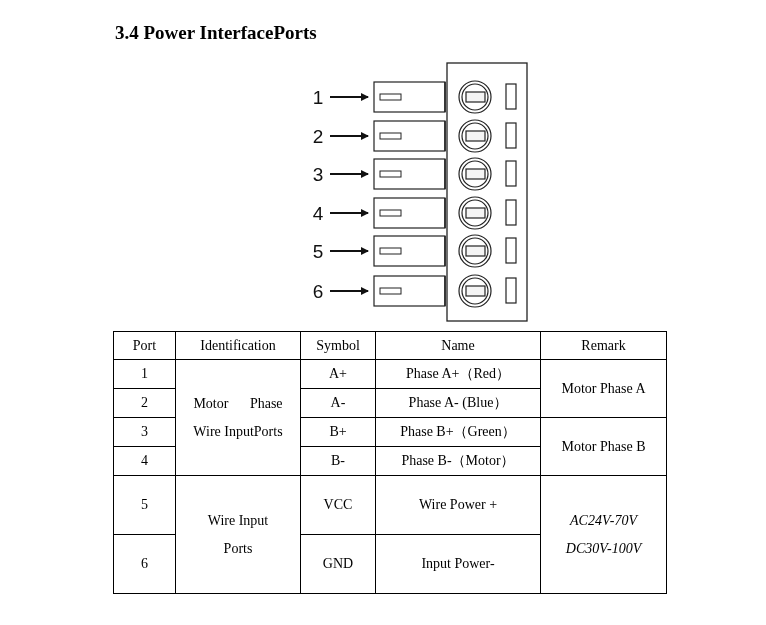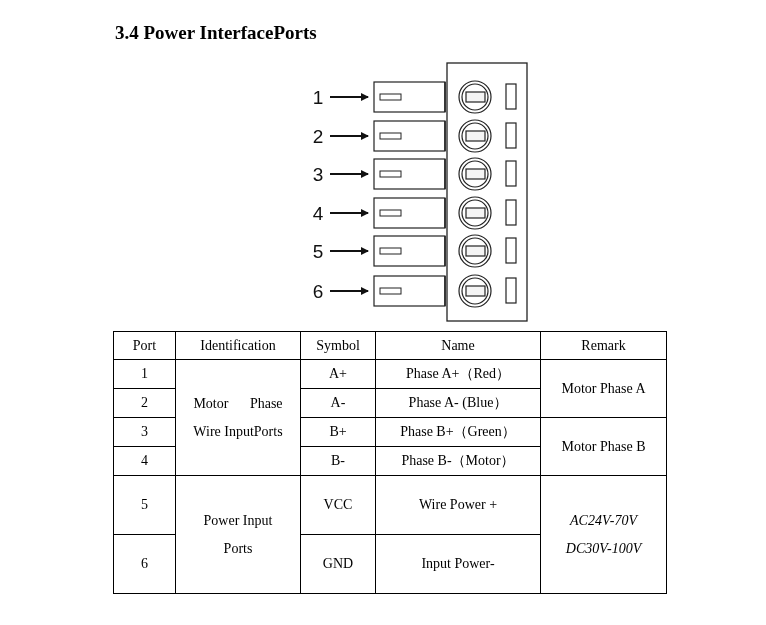--- a/index.html
+++ b/index.html
@@ -125,21 +125,21 @@
     <td rowspan="2">Motor Phase B</td>
   </tr>
   <tr class="r14">
     <td>4</td>
     <td>B-</td>
     <td>Phase B-（Motor）</td>
   </tr>
   <tr class="r5">
     <td class="top">5</td>
     <td rowspan="2" class="ident-power">
-      <div>Power Input</div>
+      <div>Wire Input</div>
       <div>Ports</div>
     </td>
     <td class="top">VCC</td>
     <td>Wire Power +</td>
     <td rowspan="2" class="rem-power">
       <div>AC24V-70V</div>
       <div>DC30V-100V</div>
     </td>
   </tr>
   <tr class="r6">

